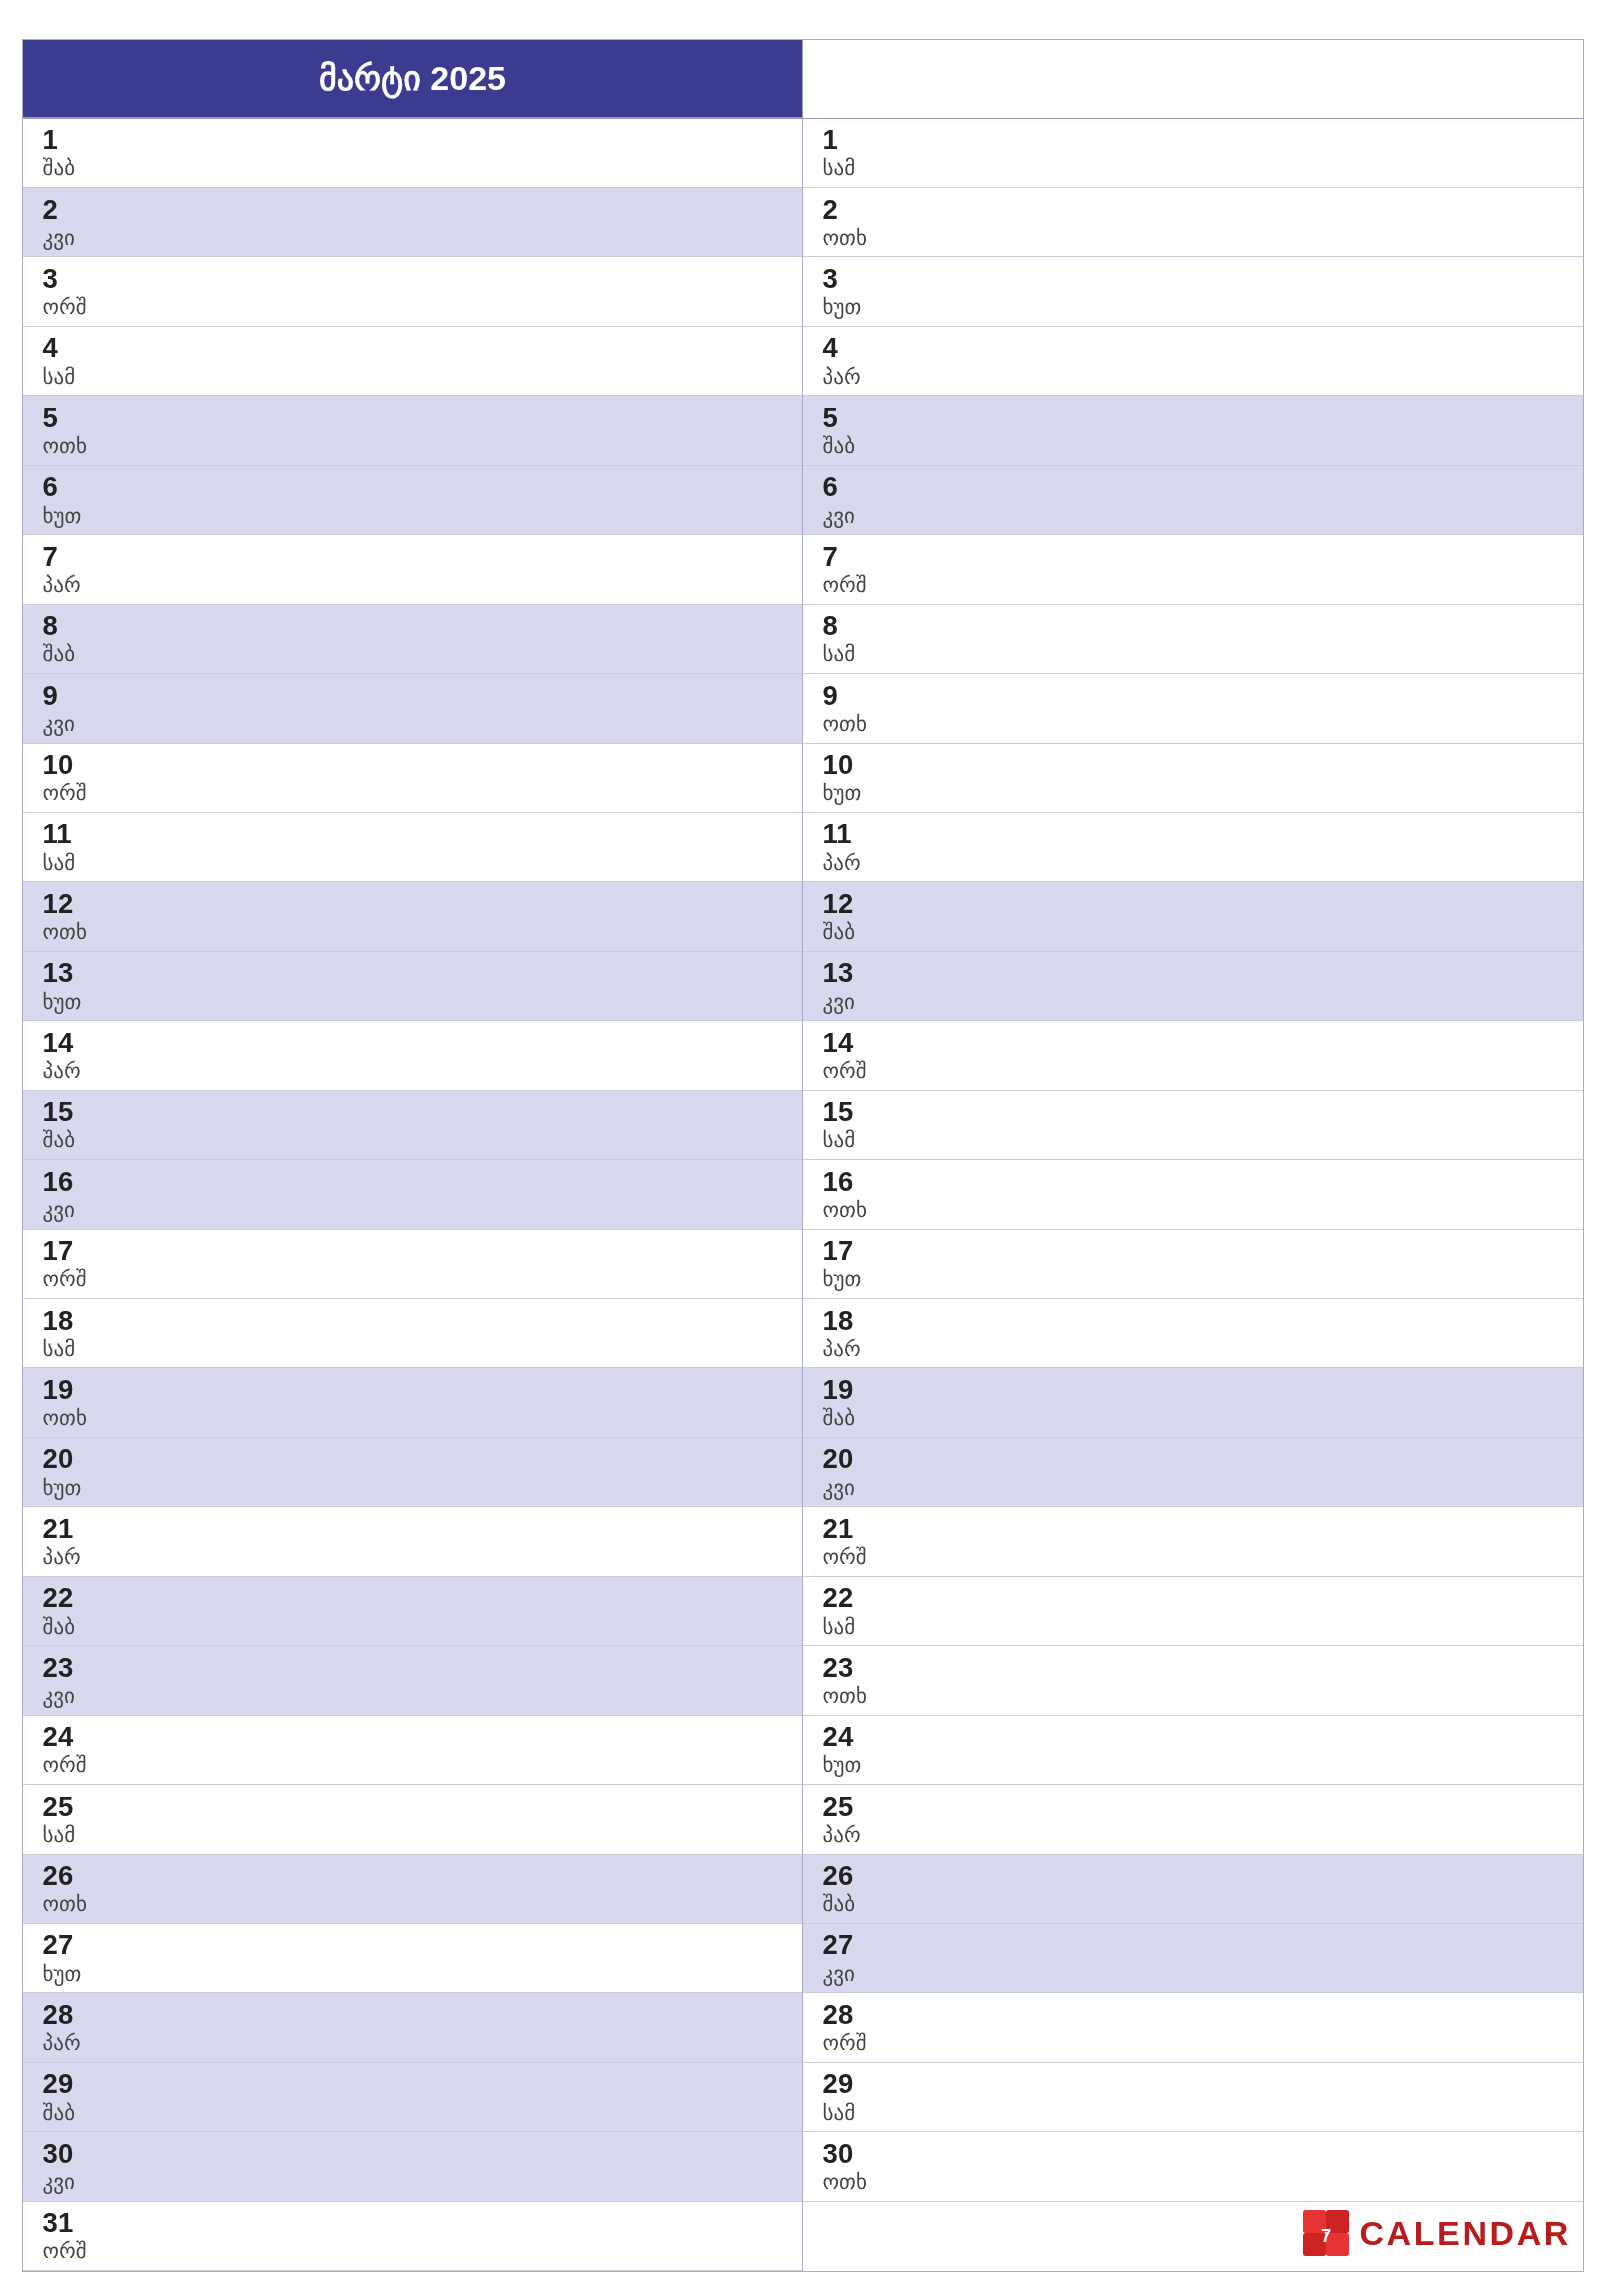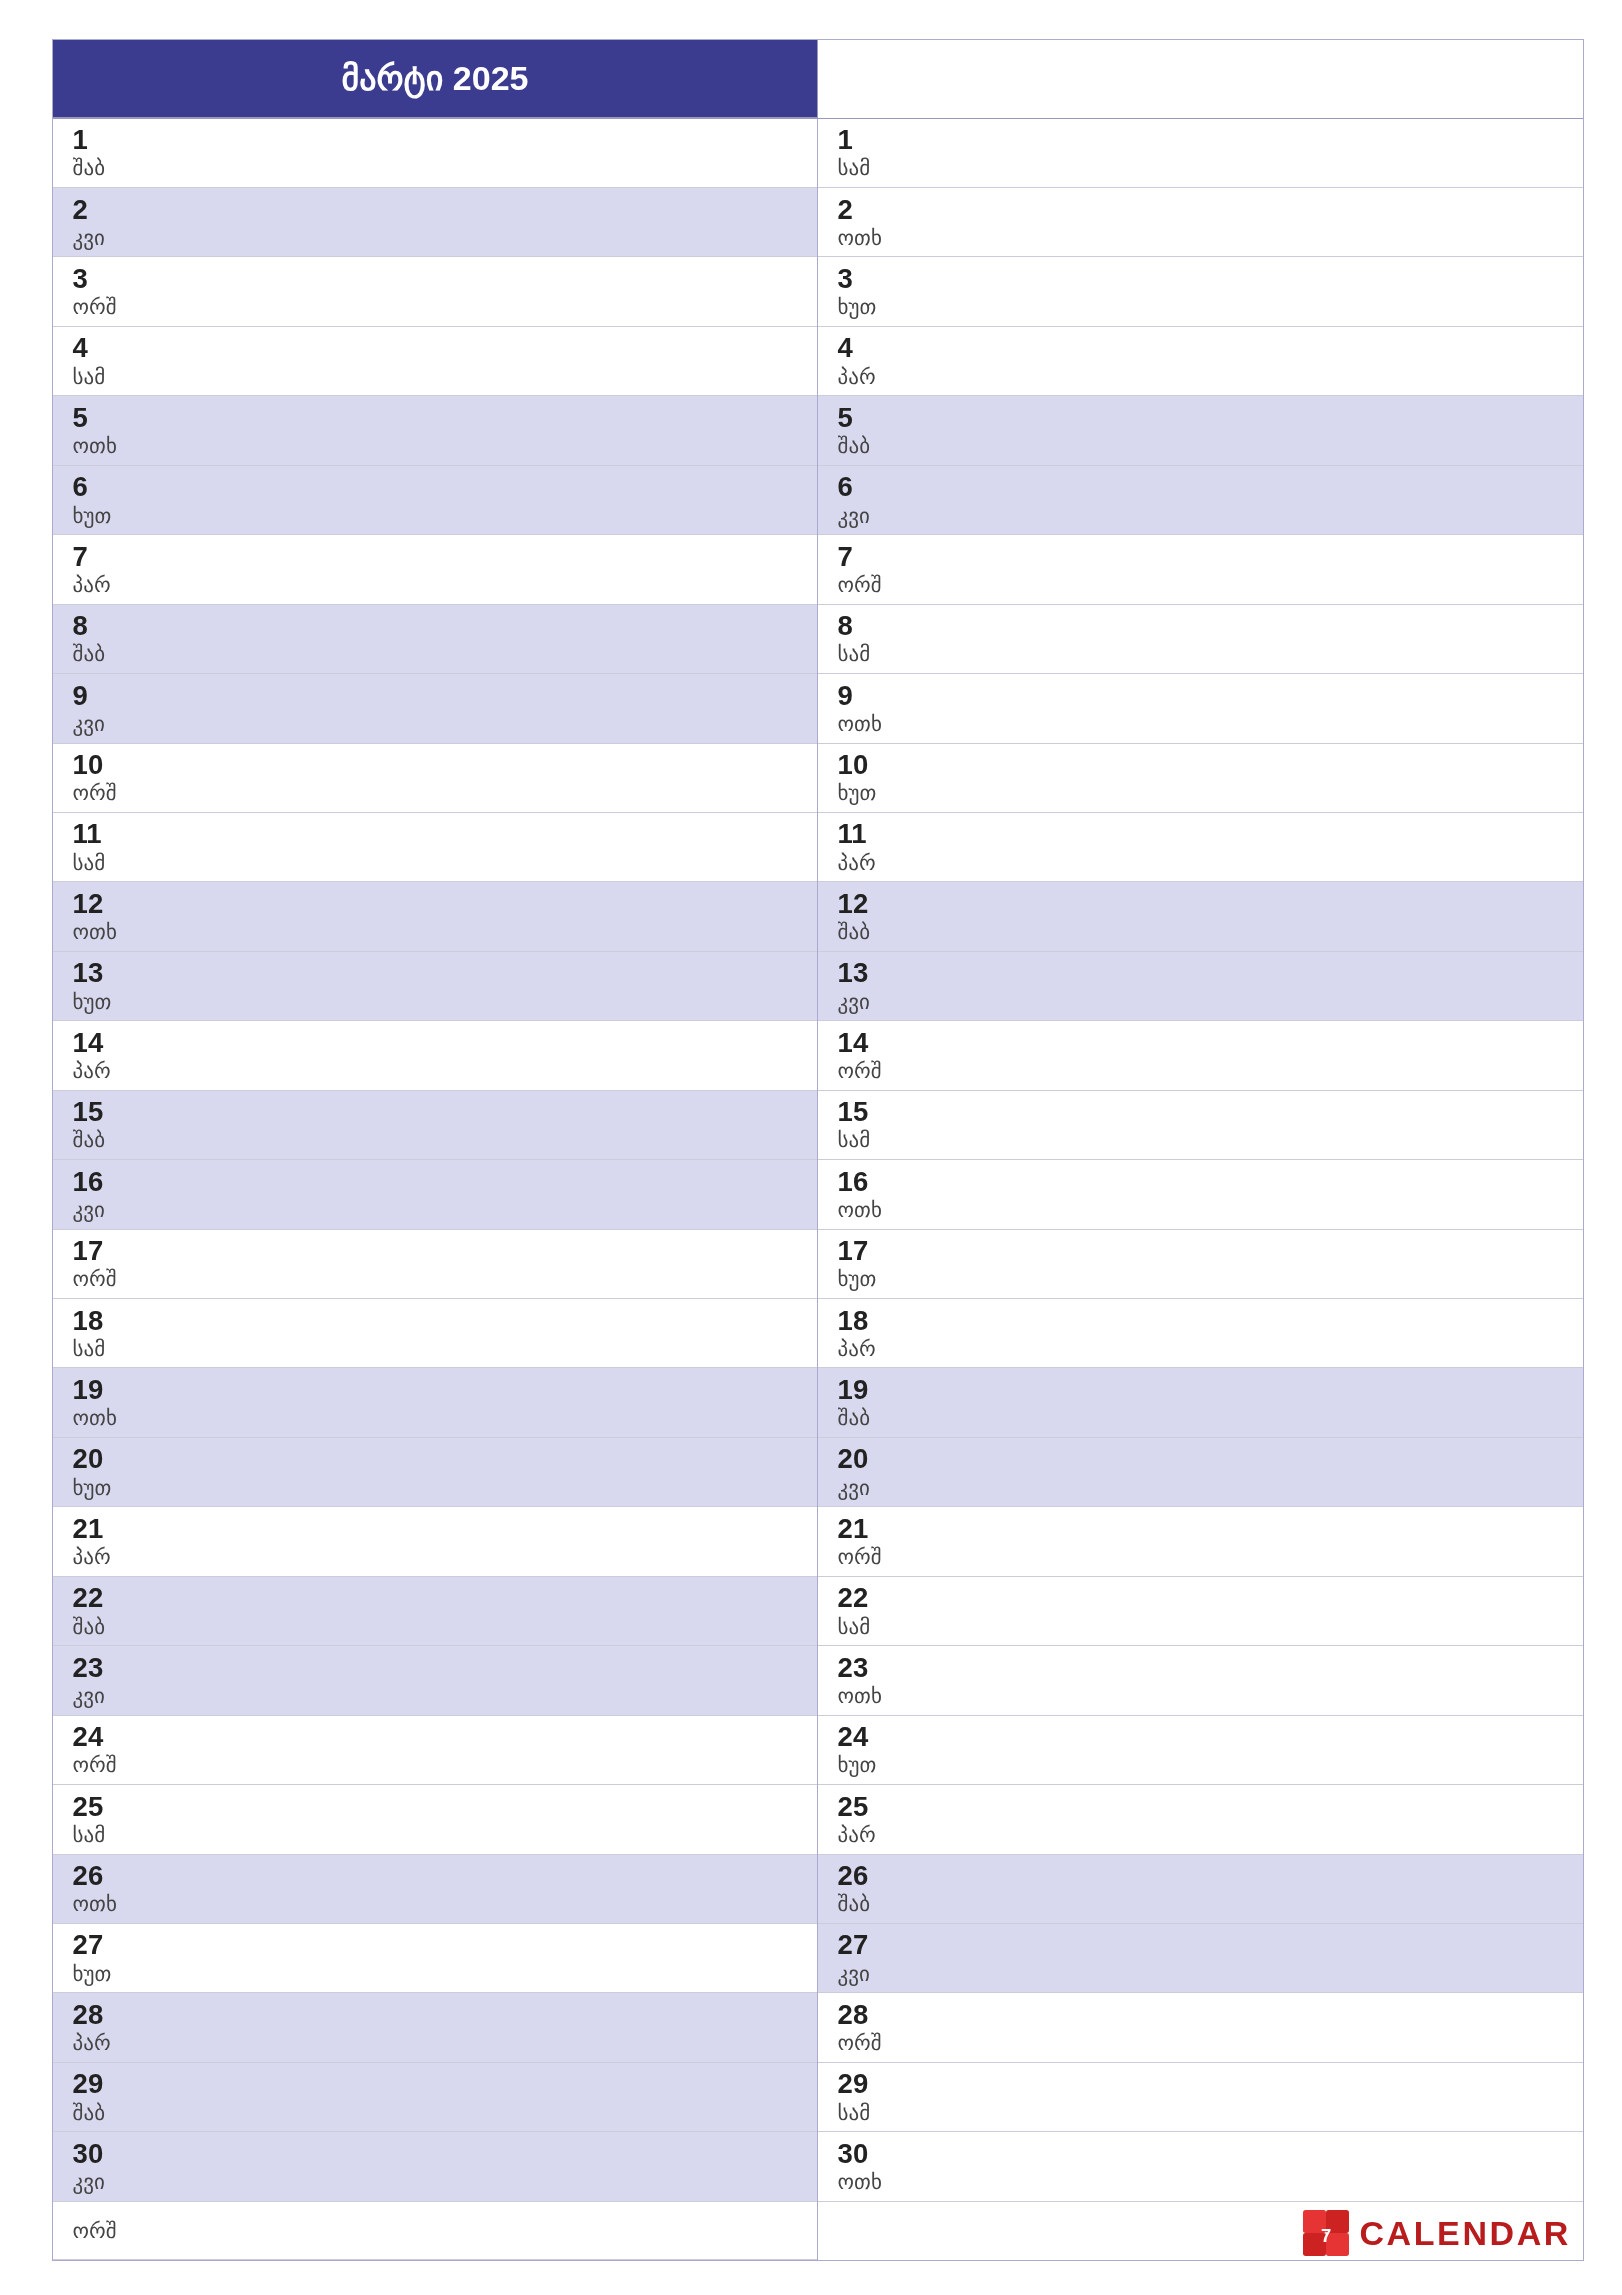--- a/index.html
+++ b/index.html
@@ -8,21 +8,21 @@
       background: #ffffff;
       width: 1623px;
       height: 2295px;
       position: relative;
       overflow: hidden;
     }
 
     .page {
       width: 1623px;
       height: 2295px;
-      padding: 39px 39px 52px 52px;
+      padding: 39px 39px 52px 22px;
       display: flex;
       flex-direction: column;
     }
 
     .month-header {
       background: #3b3b8f;
       color: #ffffff;
       text-align: center;
       font-size: 34px;
       font-weight: bold;
@@ -233,20 +233,21 @@
           </div>
           <div class="day-row highlighted">
             <span class="day-number">29</span>
             <span class="day-name">შაბ</span>
           </div>
           <div class="day-row highlighted">
             <span class="day-number">30</span>
             <span class="day-name">კვი</span>
           </div>
           <div class="day-row">
+            <span class="day-number">31</span>
             <span class="day-name">ორშ</span>
           </div>
         </div>
       <div class="col-right" id="april-col">
           <div class="day-row">
             <span class="day-number">1</span>
             <span class="day-name">სამ</span>
           </div>
           <div class="day-row">
             <span class="day-number">2</span>

